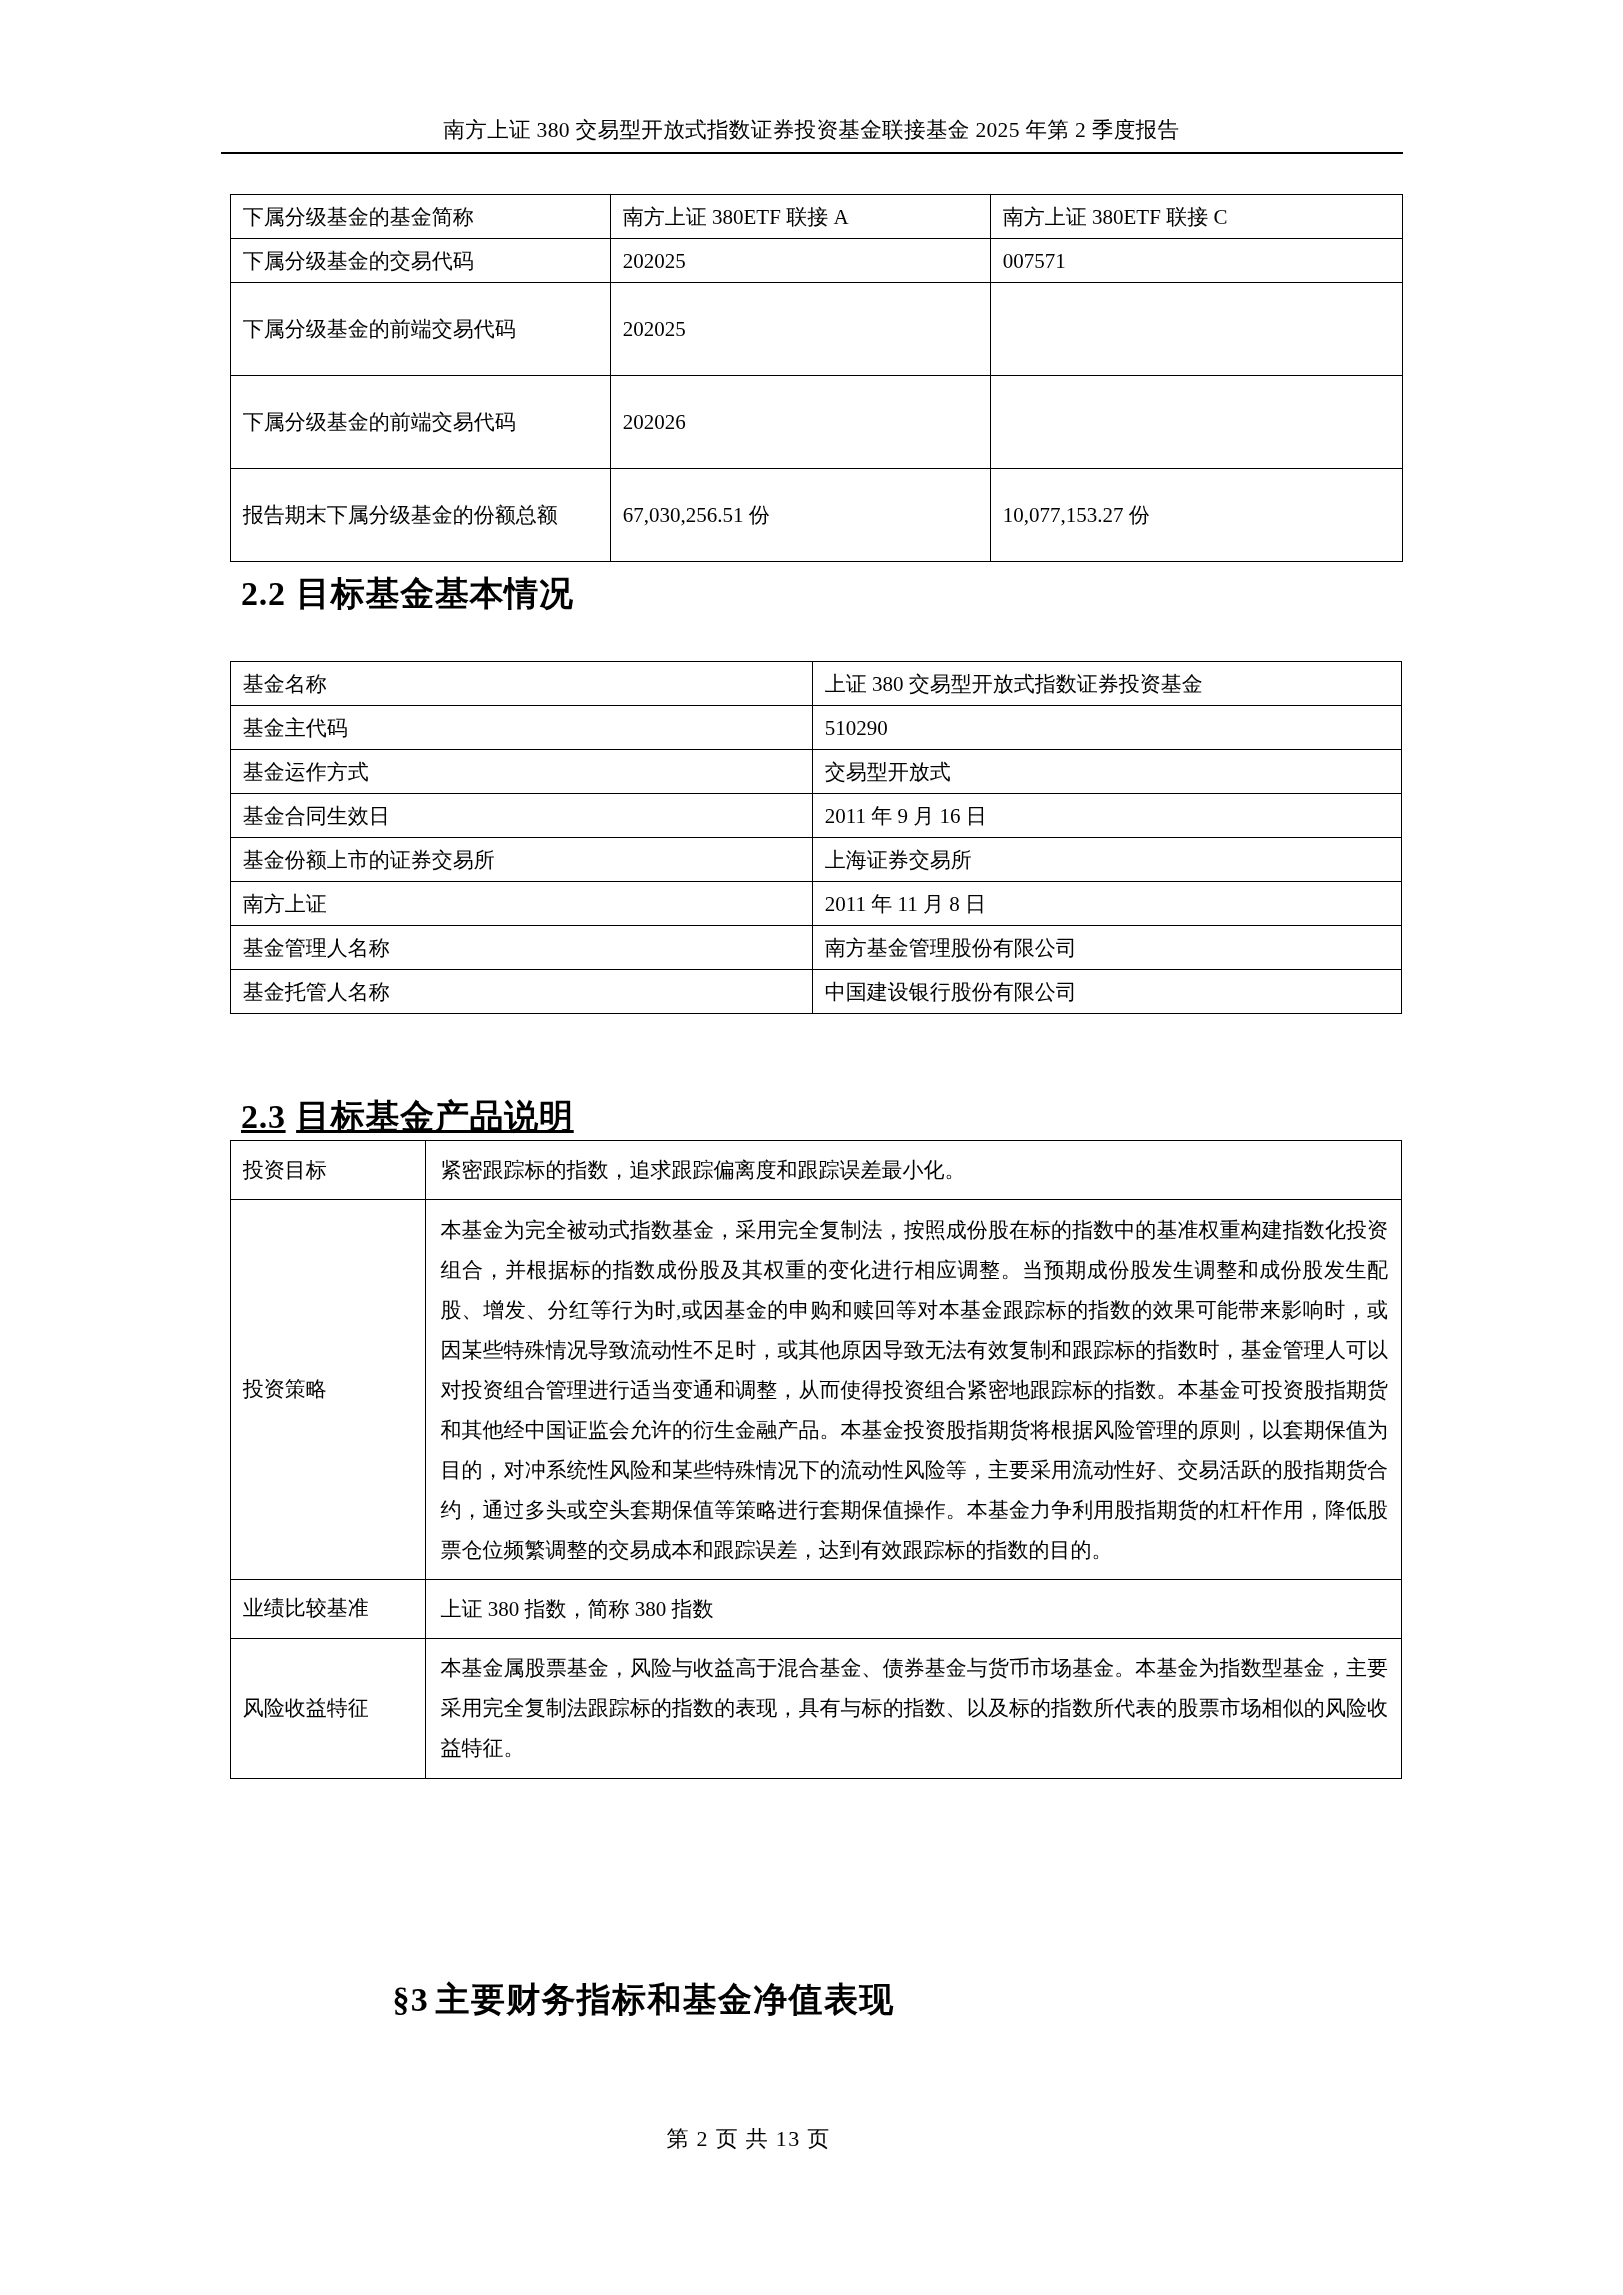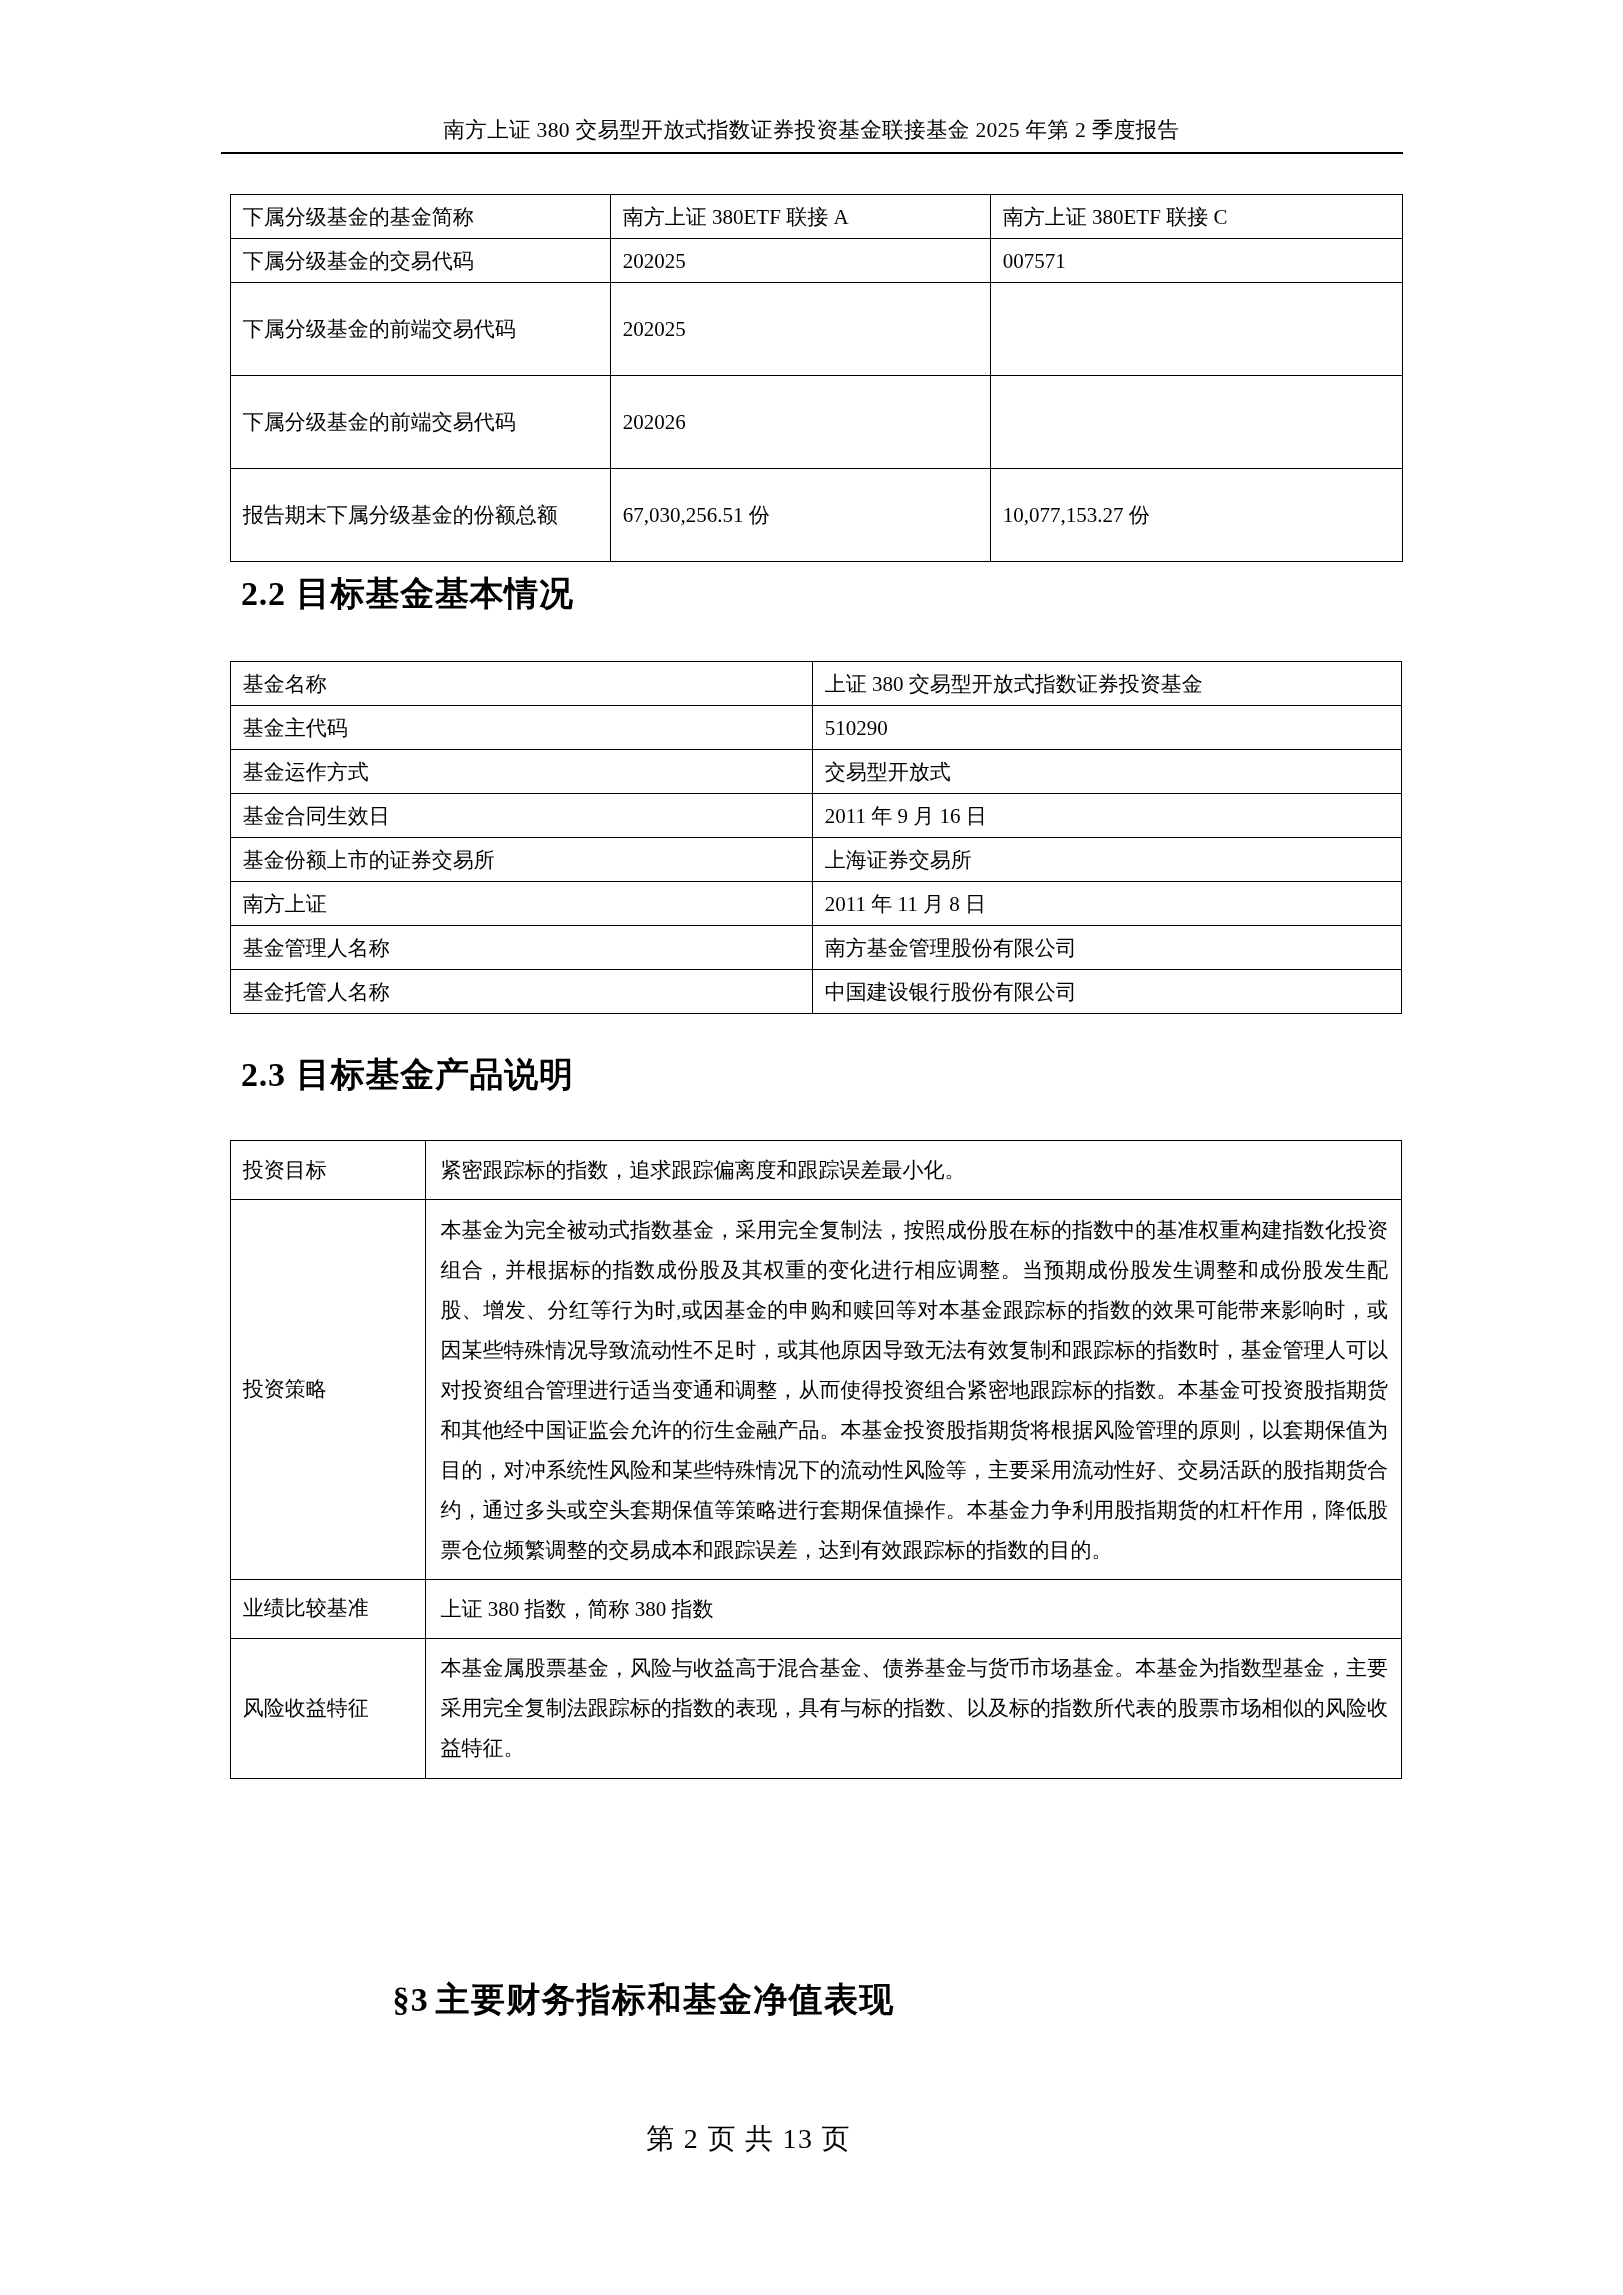--- a/index.html
+++ b/index.html
@@ -85,21 +85,21 @@
     font-family: "Liberation Sans", "DejaVu Sans", sans-serif;
     letter-spacing: 0.7px;
     white-space: nowrap;
   }
   .sec-h .num {
     font-family: "Liberation Serif", "DejaVu Serif", serif;
     font-weight: bold;
     margin-right: 10.5px;
   }
   #sec22 { left: 241px; top: 576px; }
-  #sec23 { left: 241px; top: 1057px; }
+  #sec23 { left: 241px; top: 1099px; text-decoration: underline; }
 
   
   .tbl2 {
     position: absolute;
     left: 230px;
     top: 661px;
     width: 1171px;
   }
   .tbl2 table { width: 1171px; }
   .tbl2 col.c1 { width: 582px; }
@@ -145,21 +145,21 @@
     margin-right: 6.5px;
   }
 
   
   .footer {
     position: absolute;
     left: 0;
     top: 2124px;
     width: 1497px;
     text-align: center;
-    font-size: 28px;
+    font-size: 22px;
     line-height: 30px;
     letter-spacing: 1.3px;
   }
 </style>
 </head>
 <body>
 
 <div class="page">
 
   <div class="header-wrap">

